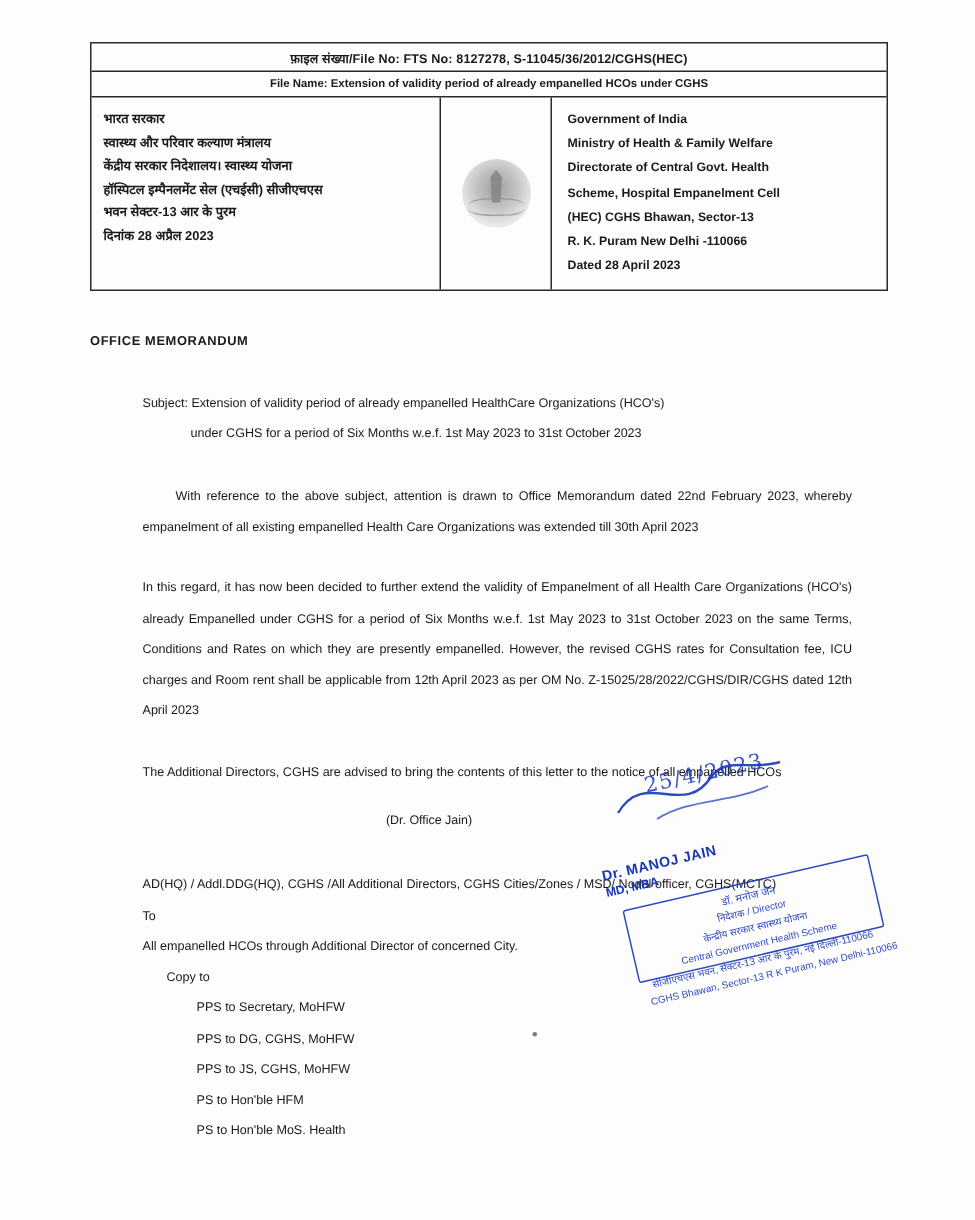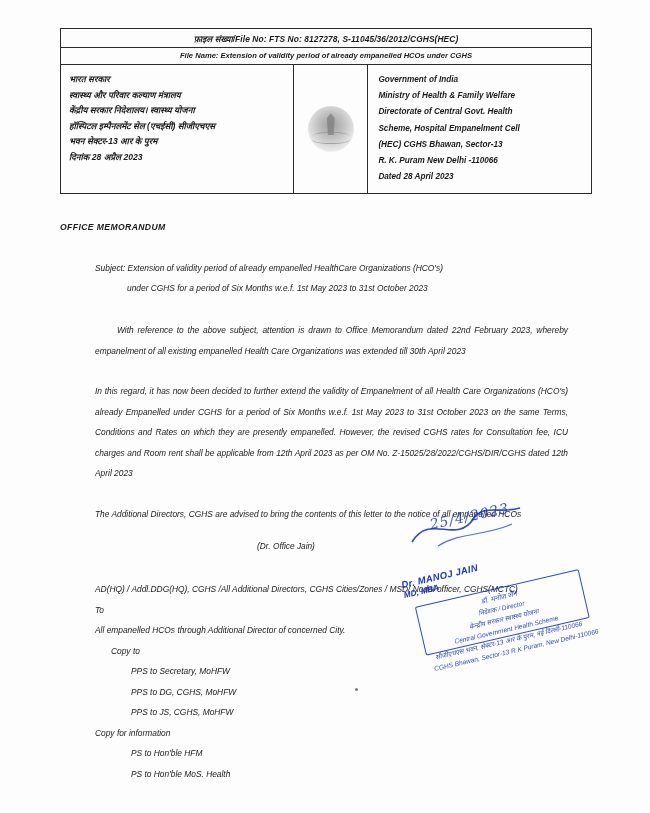--- a/index.html
+++ b/index.html
@@ -20,21 +20,20 @@
     left: 0; top: 0;
     width: 650px;
     height: 813px;
     background: #fdfdfd;
   }
   .sheet {
     position: absolute;
     left: 60px;
     top: 28px;
     width: 530px;
-    font-style: italic;
   }
 
   
   .hdr {
     border: 1px solid #2a2a2a;
     border-collapse: collapse;
     width: 100%;
   }
   .hdr-row-top {
     text-align: center;
@@ -301,21 +300,20 @@
     </div>
 
     <div class="to-block">
       <div>AD(HQ) / Addl.DDG(HQ), CGHS /All Additional Directors, CGHS Cities/Zones / MSD/ Nodal officer, CGHS(MCTC)</div>
       <div>To</div>
       <div>All empanelled HCOs through Additional Director of concerned City.</div>
       <div class="lvl1">Copy to</div>
       <div class="lvl2">PPS to Secretary, MoHFW</div>
       <div class="lvl2">PPS to DG, CGHS, MoHFW</div>
       <div class="lvl2">PPS to JS, CGHS, MoHFW</div>
-      <div>Copy for information</div>
       <div class="lvl2">PS to Hon'ble HFM</div>
       <div class="lvl2">PS to Hon'ble MoS. Health</div>
 
       <div class="stamp">
         <div class="s-name">Dr. MANOJ JAIN</div>
         <div class="s-sub">MD, MBA</div>
         <div class="stamp-box">
           <div class="s-hi">डॉ. मनोज जैन</div>
           <div class="s-line">निदेशक / Director</div>
           <div class="s-line">केन्द्रीय सरकार स्वास्थ्य योजना</div>

